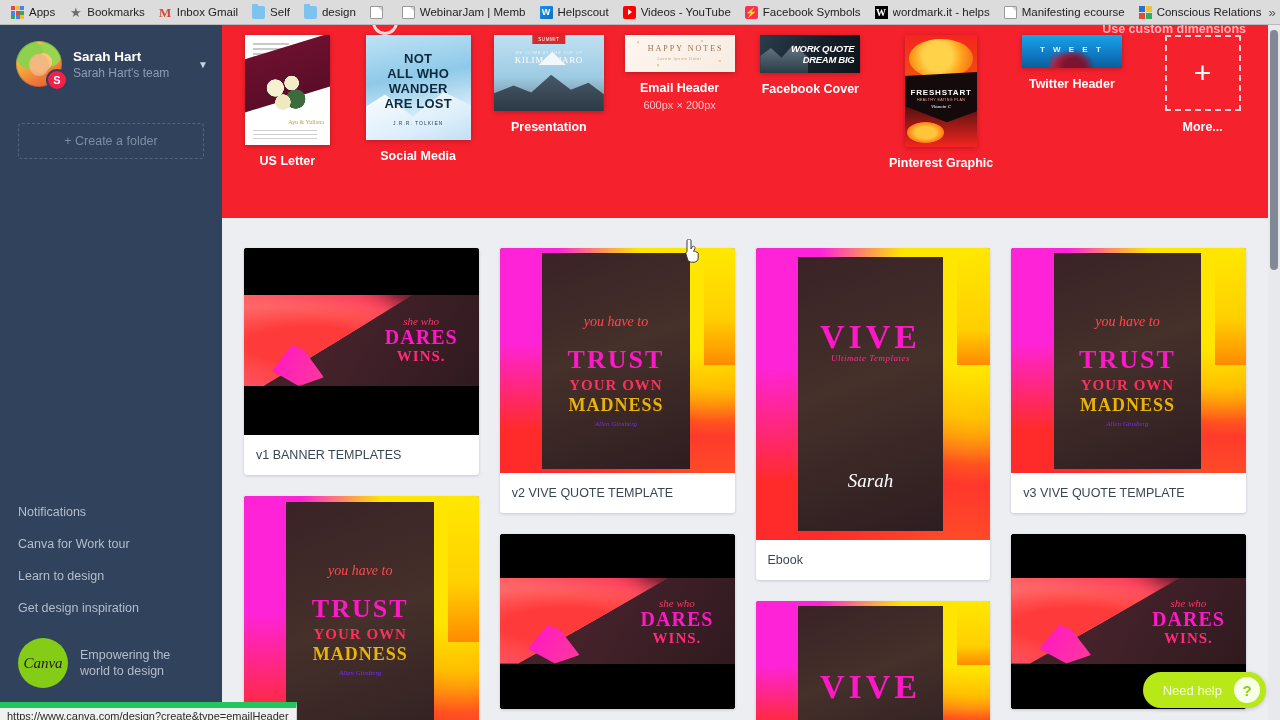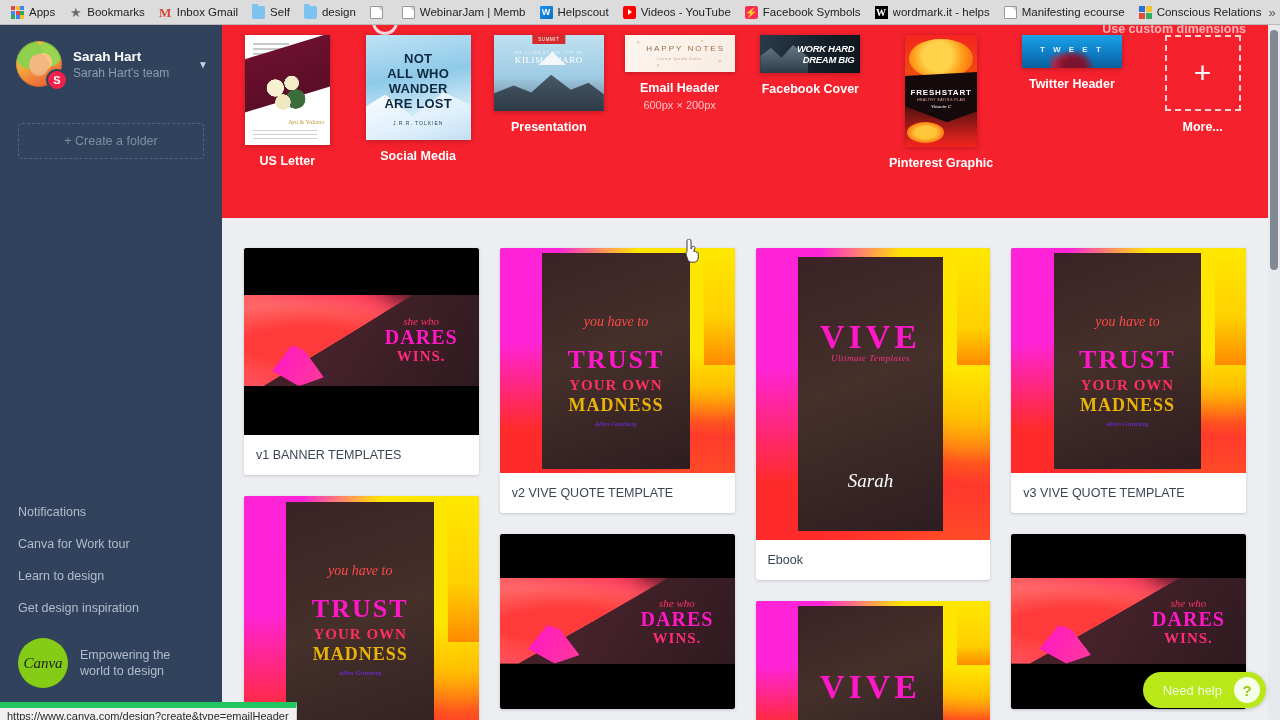--- a/index.html
+++ b/index.html
@@ -178,21 +178,21 @@
   .t-pres .snow{position:absolute;left:40%;top:22%;width:26%;height:18%;background:#f1f7fb;
     clip-path:polygon(50% 0,100% 100%,0 100%);}
   .t-pres .tag{position:absolute;left:50%;top:0;transform:translateX(-50%);background:#d42c2c;color:#fff;font-size:4.5px;padding:2px 6px;letter-spacing:.6px;}
   .t-pres .ttl{position:absolute;left:0;right:0;top:26%;text-align:center;color:#fff;
     font-family:"Liberation Serif",serif;font-size:9px;letter-spacing:.6px;}
   .t-pres .sub{position:absolute;left:0;right:0;top:20%;text-align:center;color:#e7f2f8;font-size:4px;letter-spacing:.8px;}
 
   .t-email { width:110px; height:37px; position:relative; overflow:hidden;
     background:linear-gradient(135deg,#fdf6ef,#f7ece2); }
   .t-email .ttl{position:absolute;left:12px;right:0;top:9px;text-align:center;color:#9a6f4a;
-    font-family:Liberation Sans, sans-serif;font-size:8px;letter-spacing:2px;}
+    font-family:Liberation Serif, serif;font-size:8px;letter-spacing:2px;}
   .t-email .sub{position:absolute;left:0;right:0;top:21px;text-align:center;color:#c8a37c;font-size:4px;letter-spacing:.6px;}
   .t-email .dots{position:absolute;inset:0;background:
      radial-gradient(circle at 12% 20%, #e5cba8 0 1px, rgba(0,0,0,0) 1.4px),
      radial-gradient(circle at 86% 70%, #e5cba8 0 1px, rgba(0,0,0,0) 1.4px),
      radial-gradient(circle at 30% 82%, #e5cba8 0 1px, rgba(0,0,0,0) 1.4px),
      radial-gradient(circle at 70% 16%, #e5cba8 0 1px, rgba(0,0,0,0) 1.4px);}
 
   .t-fbcover { width:100px; height:38px; position:relative; overflow:hidden;
     background:linear-gradient(110deg,#2a3c4c 0%,#17212b 55%,#0d141b 100%); }
   .t-fbcover .hills{position:absolute;left:0;bottom:0;width:48%;height:100%;
@@ -471,21 +471,21 @@
           <div class="ttl">HAPPY NOTES</div>
           <div class="sub">Lorem Ipsum Dolor</div>
         </div>
         <div class="tmpl-label">Email Header</div>
         <div class="tmpl-dims">600px × 200px</div>
       </div>
 
       <div class="tmpl">
         <div class="tmpl-thumb t-fbcover">
           <div class="hills"></div>
-          <div class="t1">WORK HARD</div>
+          <div class="t1">WORK QUOTE</div>
           <div class="t2">DREAM BIG</div>
         </div>
         <div class="tmpl-label">Facebook Cover</div>
       </div>
 
       <div class="tmpl">
         <div class="tmpl-thumb t-pin">
           <div class="orange"></div>
           <div class="dark"></div>
           <div class="ttl">FRESHSTART</div>

